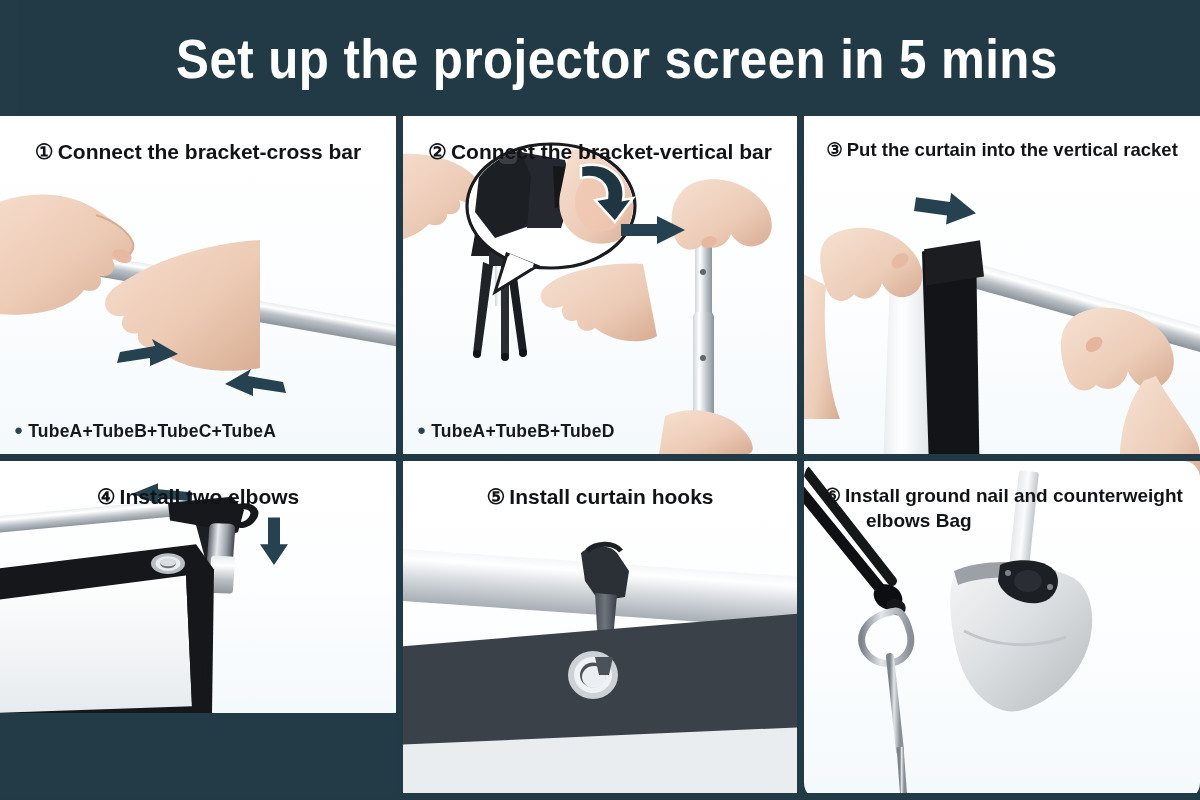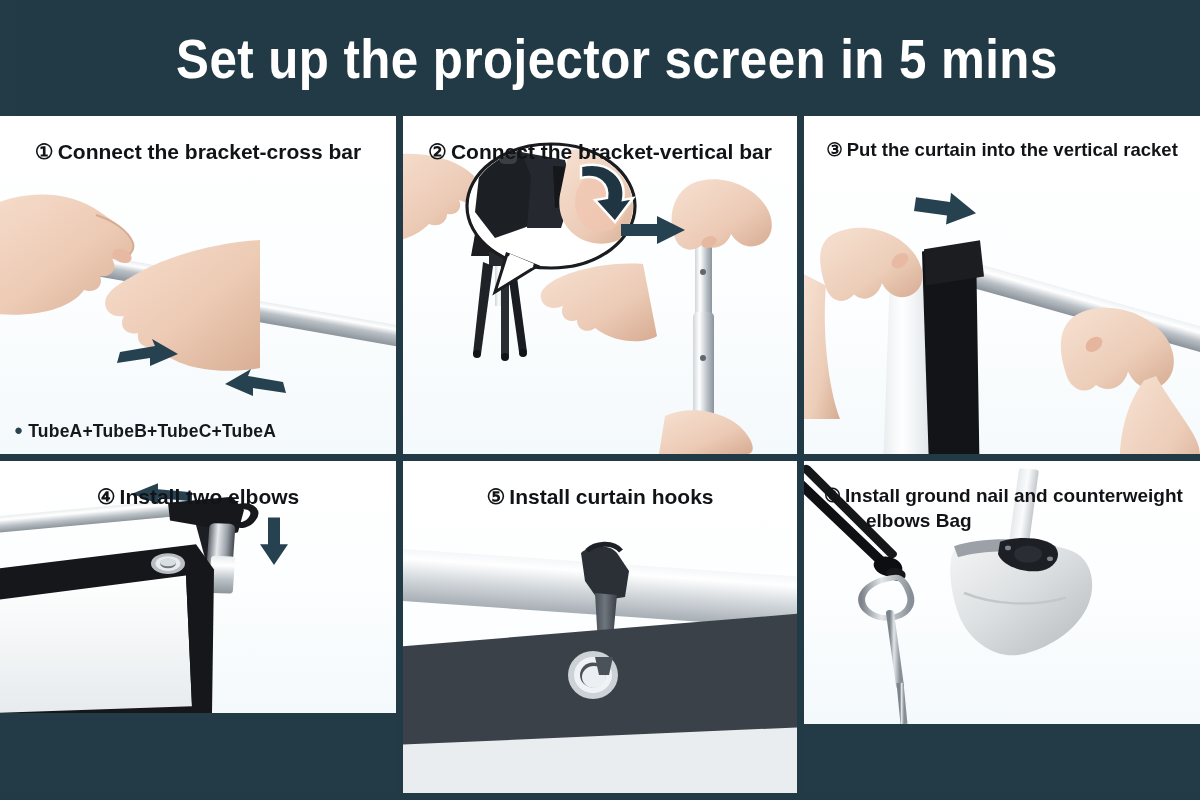--- a/index.html
+++ b/index.html
@@ -53,21 +53,21 @@
   .panel {
     position: absolute;
     background: linear-gradient(180deg, #ffffff 0%, #fdfeff 45%, #f4f9fb 100%);
     overflow: hidden;
   }
   .p1 { left: 0;   top: 0;   width: 396px; height: 338px; }
   .p2 { left: 403px; top: 0; width: 394px; height: 338px; }
   .p3 { left: 804px; top: 0; width: 396px; height: 382px; }
   .p4 { left: 0;   top: 345px; width: 396px; height: 252px; }
   .p5 { left: 403px; top: 345px; width: 394px; height: 339px; }
-  .p6 { left: 804px; top: 345px; width: 396px; height: 263px; }
+  .p6 { left: 804px; top: 345px; width: 396px; height: 339px; border-radius: 17px; }
 
   .panel-title {
     position: absolute;
     top: 22px;
     left: 0;
     width: 100%;
     text-align: center;
     font-weight: 700;
     font-size: 21px;
     color: #111316;
@@ -257,20 +257,23 @@
         </svg>
       </div>
       <div class="art">
         <svg viewBox="0 0 394 338" preserveAspectRatio="none">
           <path d="M218 108 L254 108 L254 100 L282 114 L254 128 L254 120 L218 120 Z" fill="#26414f"></path>
         </svg>
       </div>
       <div class="panel-title">
         <span class="circnum">②</span><span>Connect the bracket-vertical bar</span>
       </div>
+      <div class="caption">
+        <span class="bullet">●</span><span>TubeA+TubeB+TubeD</span>
+      </div>
     </div>
 
     <div class="panel p3">
       <div class="art">
         <svg viewBox="0 0 396 338" preserveAspectRatio="none">
           <defs>
             <linearGradient id="tube3" x1="0" y1="0" x2="0" y2="1">
               <stop offset="0%" stop-color="#eef1f3"></stop>
               <stop offset="25%" stop-color="#ffffff"></stop>
               <stop offset="60%" stop-color="#b8bfc5"></stop>

